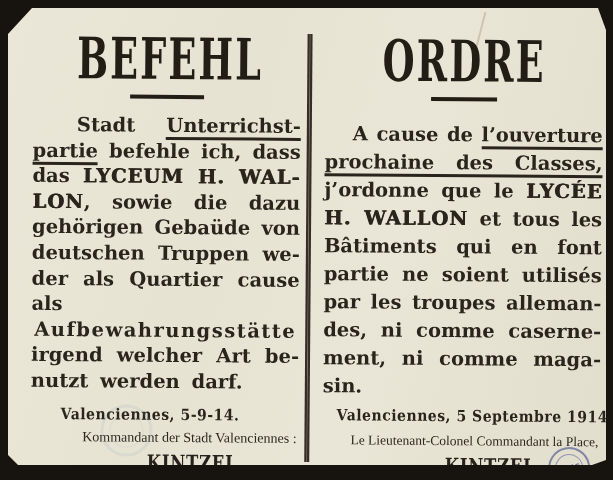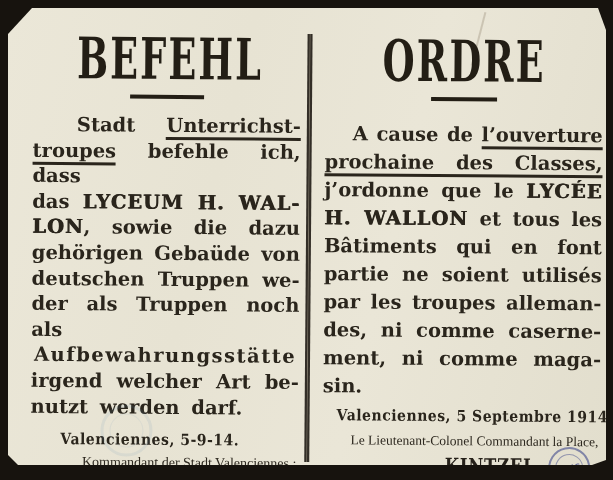--- a/index.html
+++ b/index.html
@@ -86,26 +86,26 @@
   <div class="paper">
     <div class="content">
 
       <div class="crease"></div>
 
       <section class="col col-left">
         <h1 class="title"><span class="tt">BEFEHL</span></h1>
         <div class="title-rule"></div>
         <div class="body">
             <div class="tline"><span>Stadt </span><span class="ul">Unterrichst-</span></div>
-            <div class="tline"><span class="ul">troupes</span><span> befehle ich, dass</span></div>
+            <div class="tline"><span class="ul">partie</span><span> befehle ich, dass</span></div>
             <div class="tline"><span>das </span><span class="em">LYCEUM H. WAL-</span></div>
             <div class="tline"><span class="em">LON</span><span>, sowie die dazu</span></div>
             <div class="tline"><span>gehörigen Gebaüde von</span></div>
             <div class="tline"><span>deutschen Truppen we-</span></div>
-            <div class="tline"><span>der als Truppen noch als</span></div>
+            <div class="tline"><span>der als Quartier cause als</span></div>
             <div class="tline"><span>Aufbewahrungsstätte</span></div>
             <div class="tline"><span>irgend welcher Art be-</span></div>
             <div class="tline"><span>nutzt werden darf.</span></div>
           </div>
         <div class="dateline">Valenciennes, 5-9-14.</div>
         <div class="role">Kommandant der Stadt Valenciennes :</div>
         <div class="name"><span class="nm">KINTZEL,</span></div>
         <div class="rank">Oberstleutnant.</div>
       </section>
 

